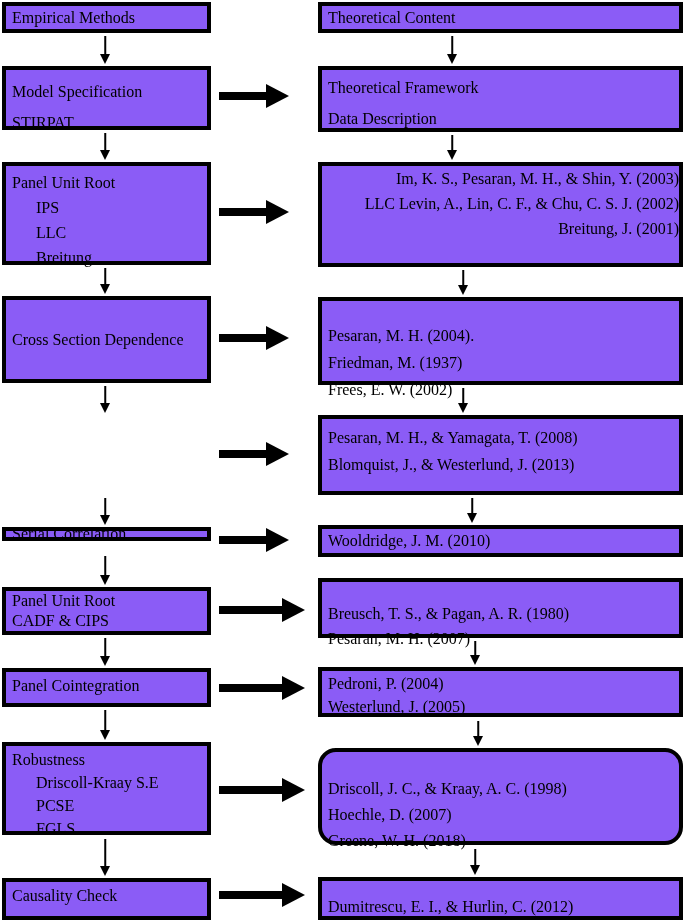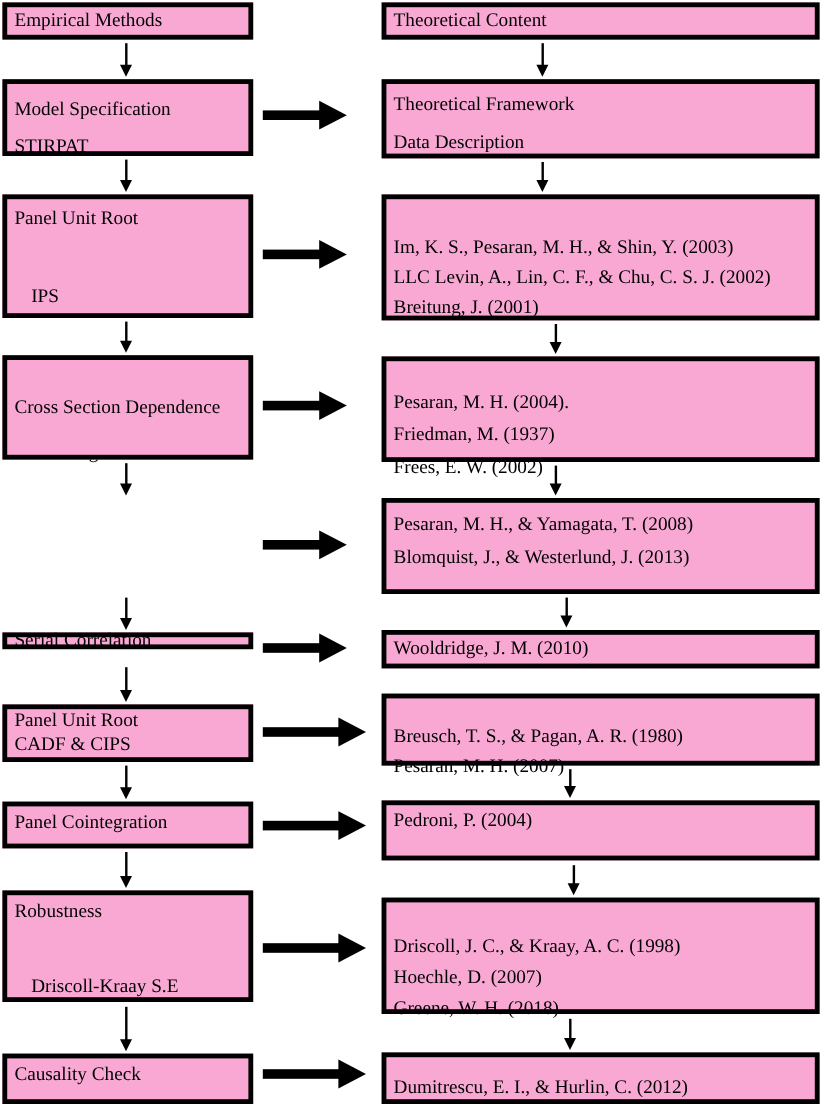--- a/index.html
+++ b/index.html
@@ -12,32 +12,32 @@
     width: 685px;
     height: 923px;
     background: #ffffff;
     font-family: "Liberation Serif", "DejaVu Serif", serif;
     color: #000000;
     overflow: hidden;
   }
   .box {
     position: absolute;
     box-sizing: border-box;
-    background: #f9a8d4;
+    background: #8b5cf6;
     border: 4px solid #000000;
     font-size: 16px;
   }
   .box.left  { left: 2px;   width: 209px; }
   .box.right { left: 318px; width: 365px; }
   .box .line {
     line-height: var(--lh, 24px);
     padding-left: 6px;
     white-space: nowrap;
   }
-  .box .line.indent { padding-left: 20px; margin-top: 40px; }
+  .box .line.indent { padding-left: 30px; }
   .box.vcenter {
     display: flex;
     flex-direction: column;
     justify-content: center;
   }
   
   .varrow {
     position: absolute;
     width: 12px;
   }
@@ -140,21 +140,21 @@
 
   <div class="box right vcenter" style="top:2px;height:31px;">
     <div class="line">Theoretical Content</div>
   </div>
 
   <div class="box right" style="top:66px;height:66px;padding-top:2px;--lh:31px;">
     <div class="line">Theoretical Framework</div>
     <div class="line">Data Description</div>
   </div>
 
-  <div class="box right" style="top:162px;height:105px;padding-top:28px;--lh:25px;">
+  <div class="box right" style="top:162px;height:105px;text-align:right;--lh:25px;">
     <div class="line">Im, K. S., Pesaran, M. H., &amp; Shin, Y. (2003)</div>
     <div class="line">LLC Levin, A., Lin, C. F., &amp; Chu, C. S. J. (2002)</div>
     <div class="line">Breitung, J. (2001)</div>
   </div>
 
   <div class="box right" style="top:297px;height:88px;padding-top:21px;--lh:27px;">
     <div class="line">Pesaran, M. H. (2004).</div>
     <div class="line">Friedman, M. (1937)</div>
     <div class="line">Frees, E. W. (2002)</div>
   </div>
@@ -168,23 +168,24 @@
     <div class="line">Wooldridge, J. M. (2010)</div>
   </div>
 
   <div class="box right" style="top:578px;height:60px;padding-top:19px;--lh:25px;">
     <div class="line">Breusch, T. S., &amp; Pagan, A. R. (1980)</div>
     <div class="line">Pesaran, M. H. (2007)</div>
   </div>
 
   <div class="box right" style="top:667px;height:50px;padding-top:1px;--lh:23px;">
     <div class="line">Pedroni, P. (2004)</div>
-  </div>
-
-  <div class="box right" style="top:748px;height:97px;padding-top:24px;--lh:26px;">
+    <div class="line">Westerlund, J. (2005)</div>
+  </div>
+
+  <div class="box right" style="top:748px;height:97px;padding-top:24px;border-radius:18px;--lh:26px;">
     <div class="line">Driscoll, J. C., &amp; Kraay, A. C. (1998)</div>
     <div class="line">Hoechle, D. (2007)</div>
     <div class="line">Greene, W. H. (2018)</div>
   </div>
 
   <div class="box right" style="top:877px;height:43px;padding-top:14px;">
     <div class="line">Dumitrescu, E. I., &amp; Hurlin, C. (2012)</div>
   </div>
 
   <div class="varrow" style="left:99px;top:36px;height:28px;">

